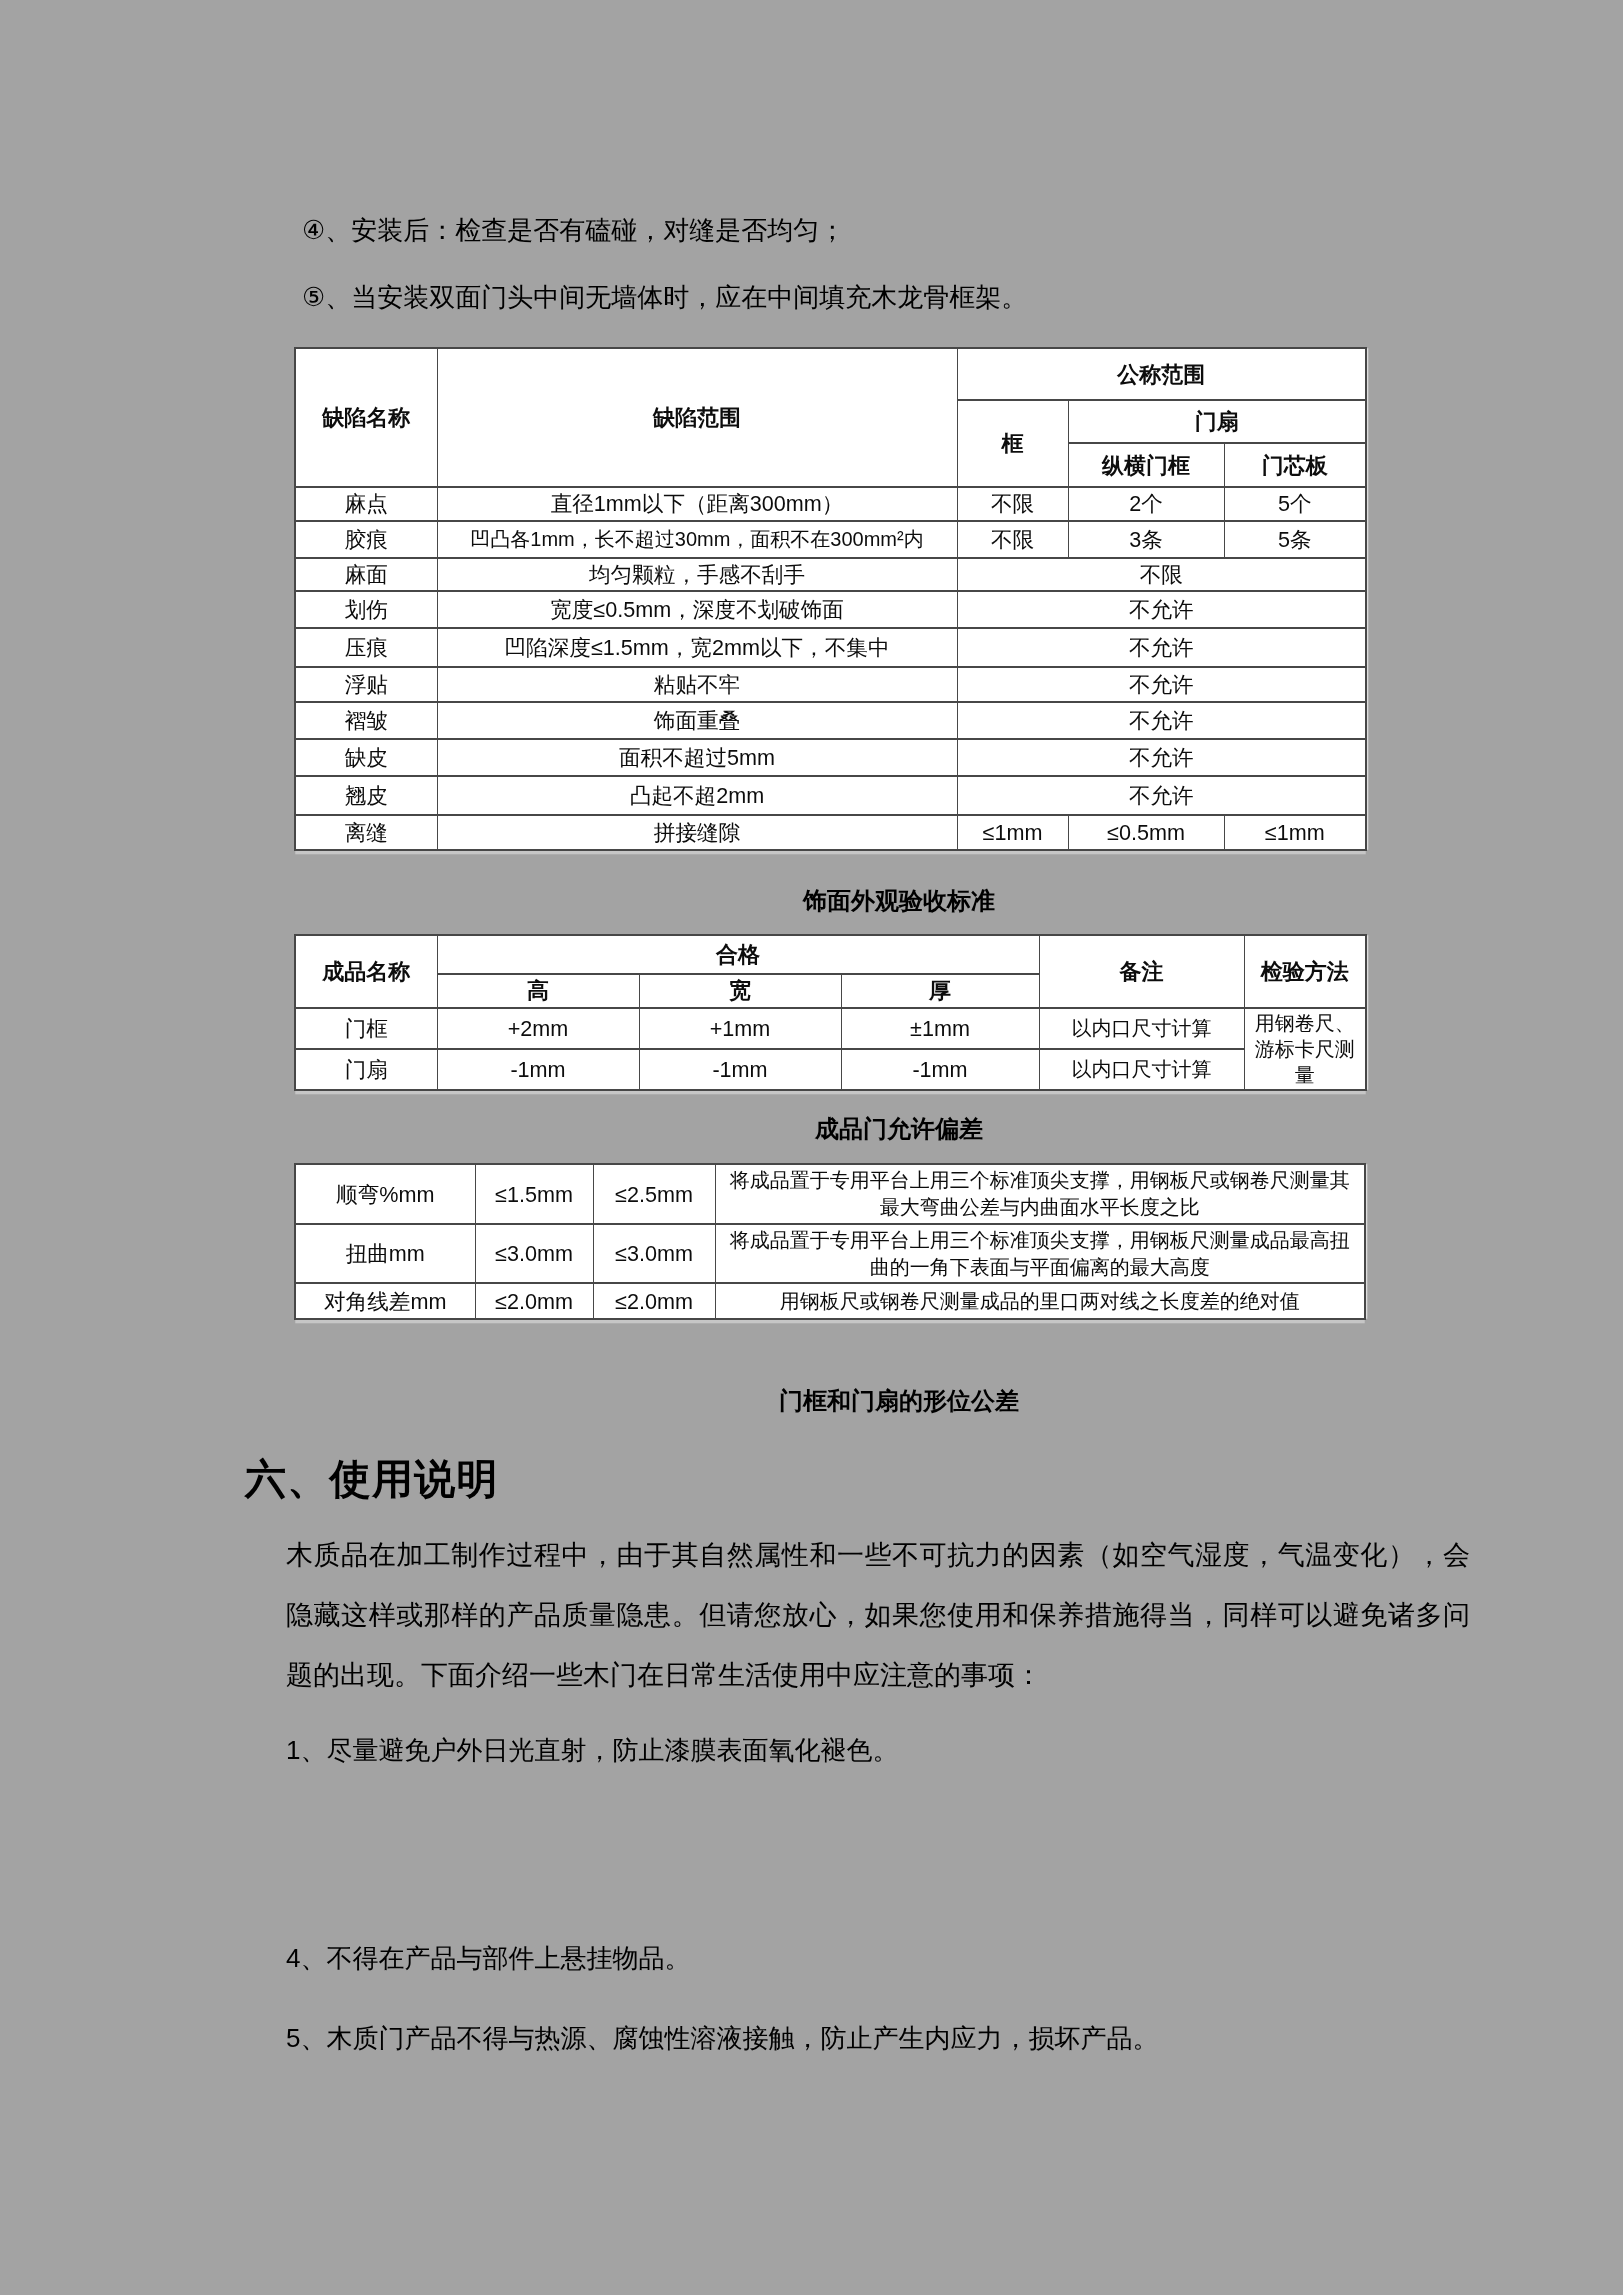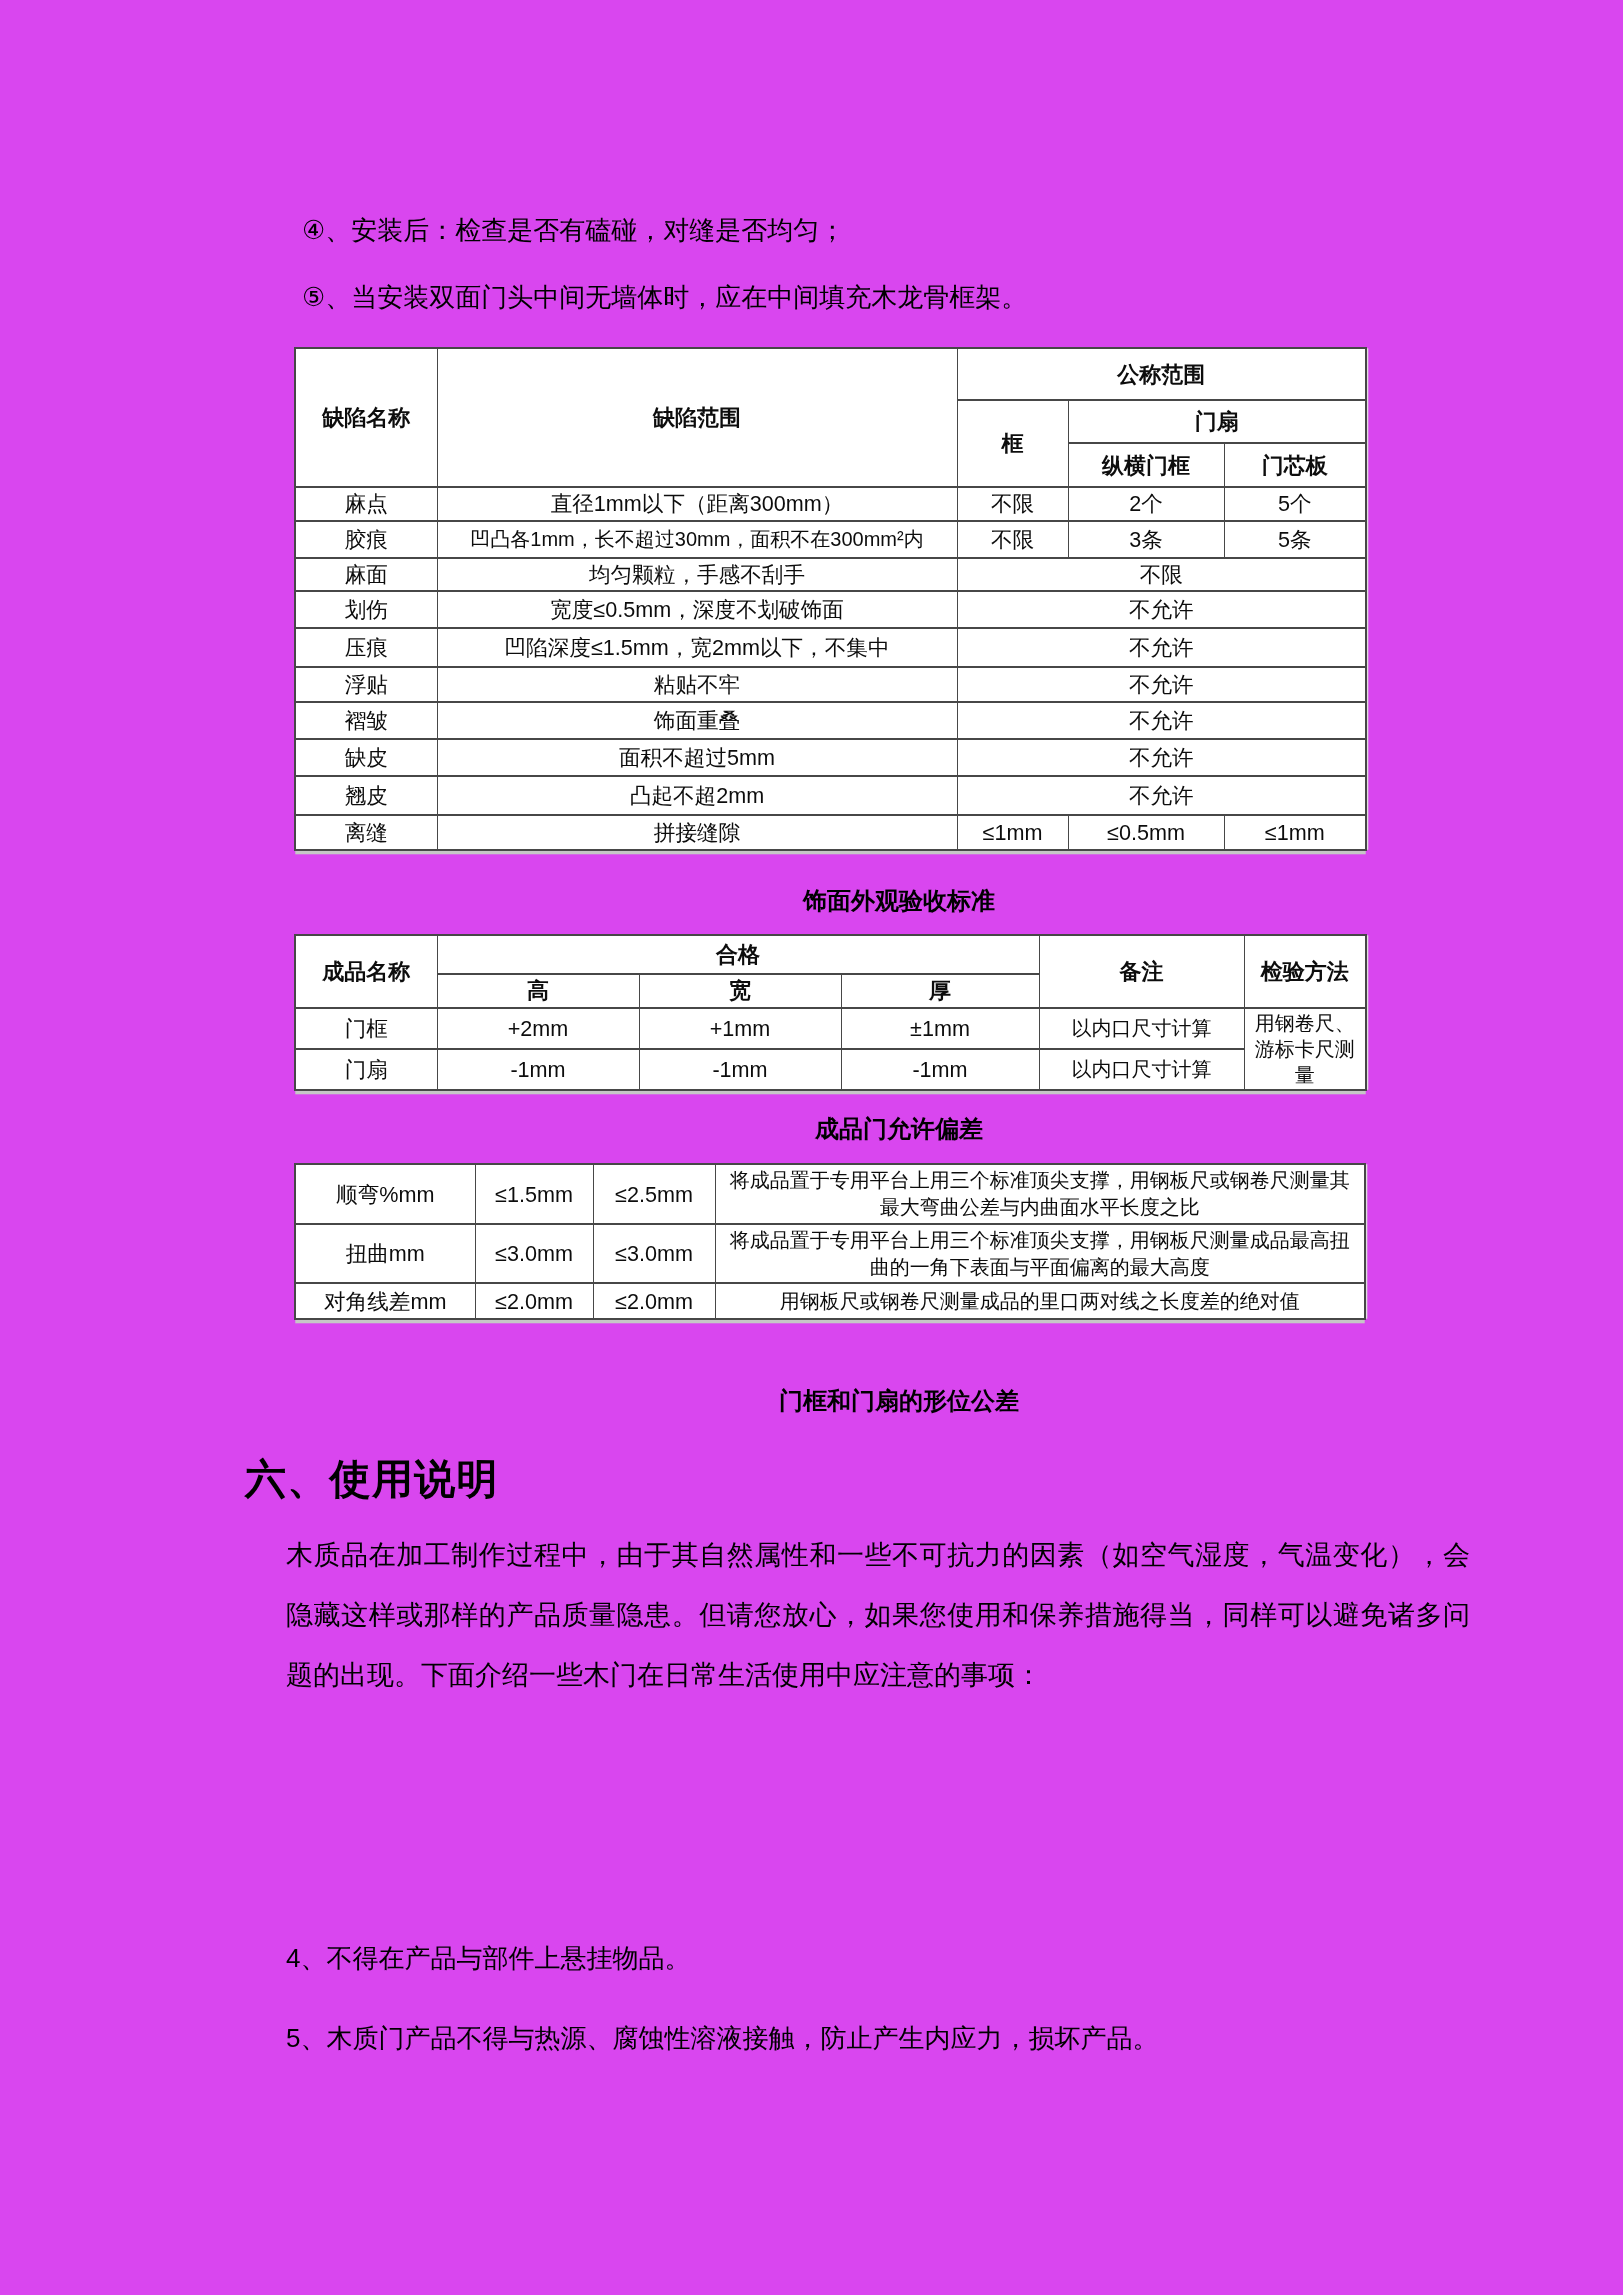--- a/index.html
+++ b/index.html
@@ -1,20 +1,20 @@
 <!DOCTYPE html>
 <html style="font-size:10.5px"><head>
 <meta charset="utf-8">
 <style>
   html, body { margin: 0; padding: 0; background: #ffffff; }
   .page {
     position: relative;
     width: 1623px;
     height: 2295px;
-    background: #d946ef;
+    background: #a3a3a3;
     font-family: "Liberation Sans", "DejaVu Sans", sans-serif;
     color: #111111;
   }
   .note {
     position: absolute;
     left: 302px;
     font-size: 26px;
     line-height: 34px;
     color: #000000;
     white-space: nowrap;
@@ -239,17 +239,18 @@
     </tr>
   </tbody>
     </table>
 
   <div class="caption" style="top:1385px">门框和门扇的形位公差</div>
 
   <div class="section-heading">六、使用说明</div>
 
   <div class="body-paragraph">木质品在加工制作过程中，由于其自然属性和一些不可抗力的因素（如空气湿度，气温变化），会隐藏这样或那样的产品质量隐患。但请您放心，如果您使用和保养措施得当，同样可以避免诸多问题的出现。下面介绍一些木门在日常生活使用中应注意的事项：</div>
 
+  <div class="usage-item" style="top:1733px">1、尽量避免户外日光直射，防止漆膜表面氧化褪色。</div>
   <div class="usage-item" style="top:1941px">4、不得在产品与部件上悬挂物品。</div>
   <div class="usage-item" style="top:2021px">5、木质门产品不得与热源、腐蚀性溶液接触，防止产生内应力，损坏产品。</div>
 
 </div>
 
 
 </body></html>

